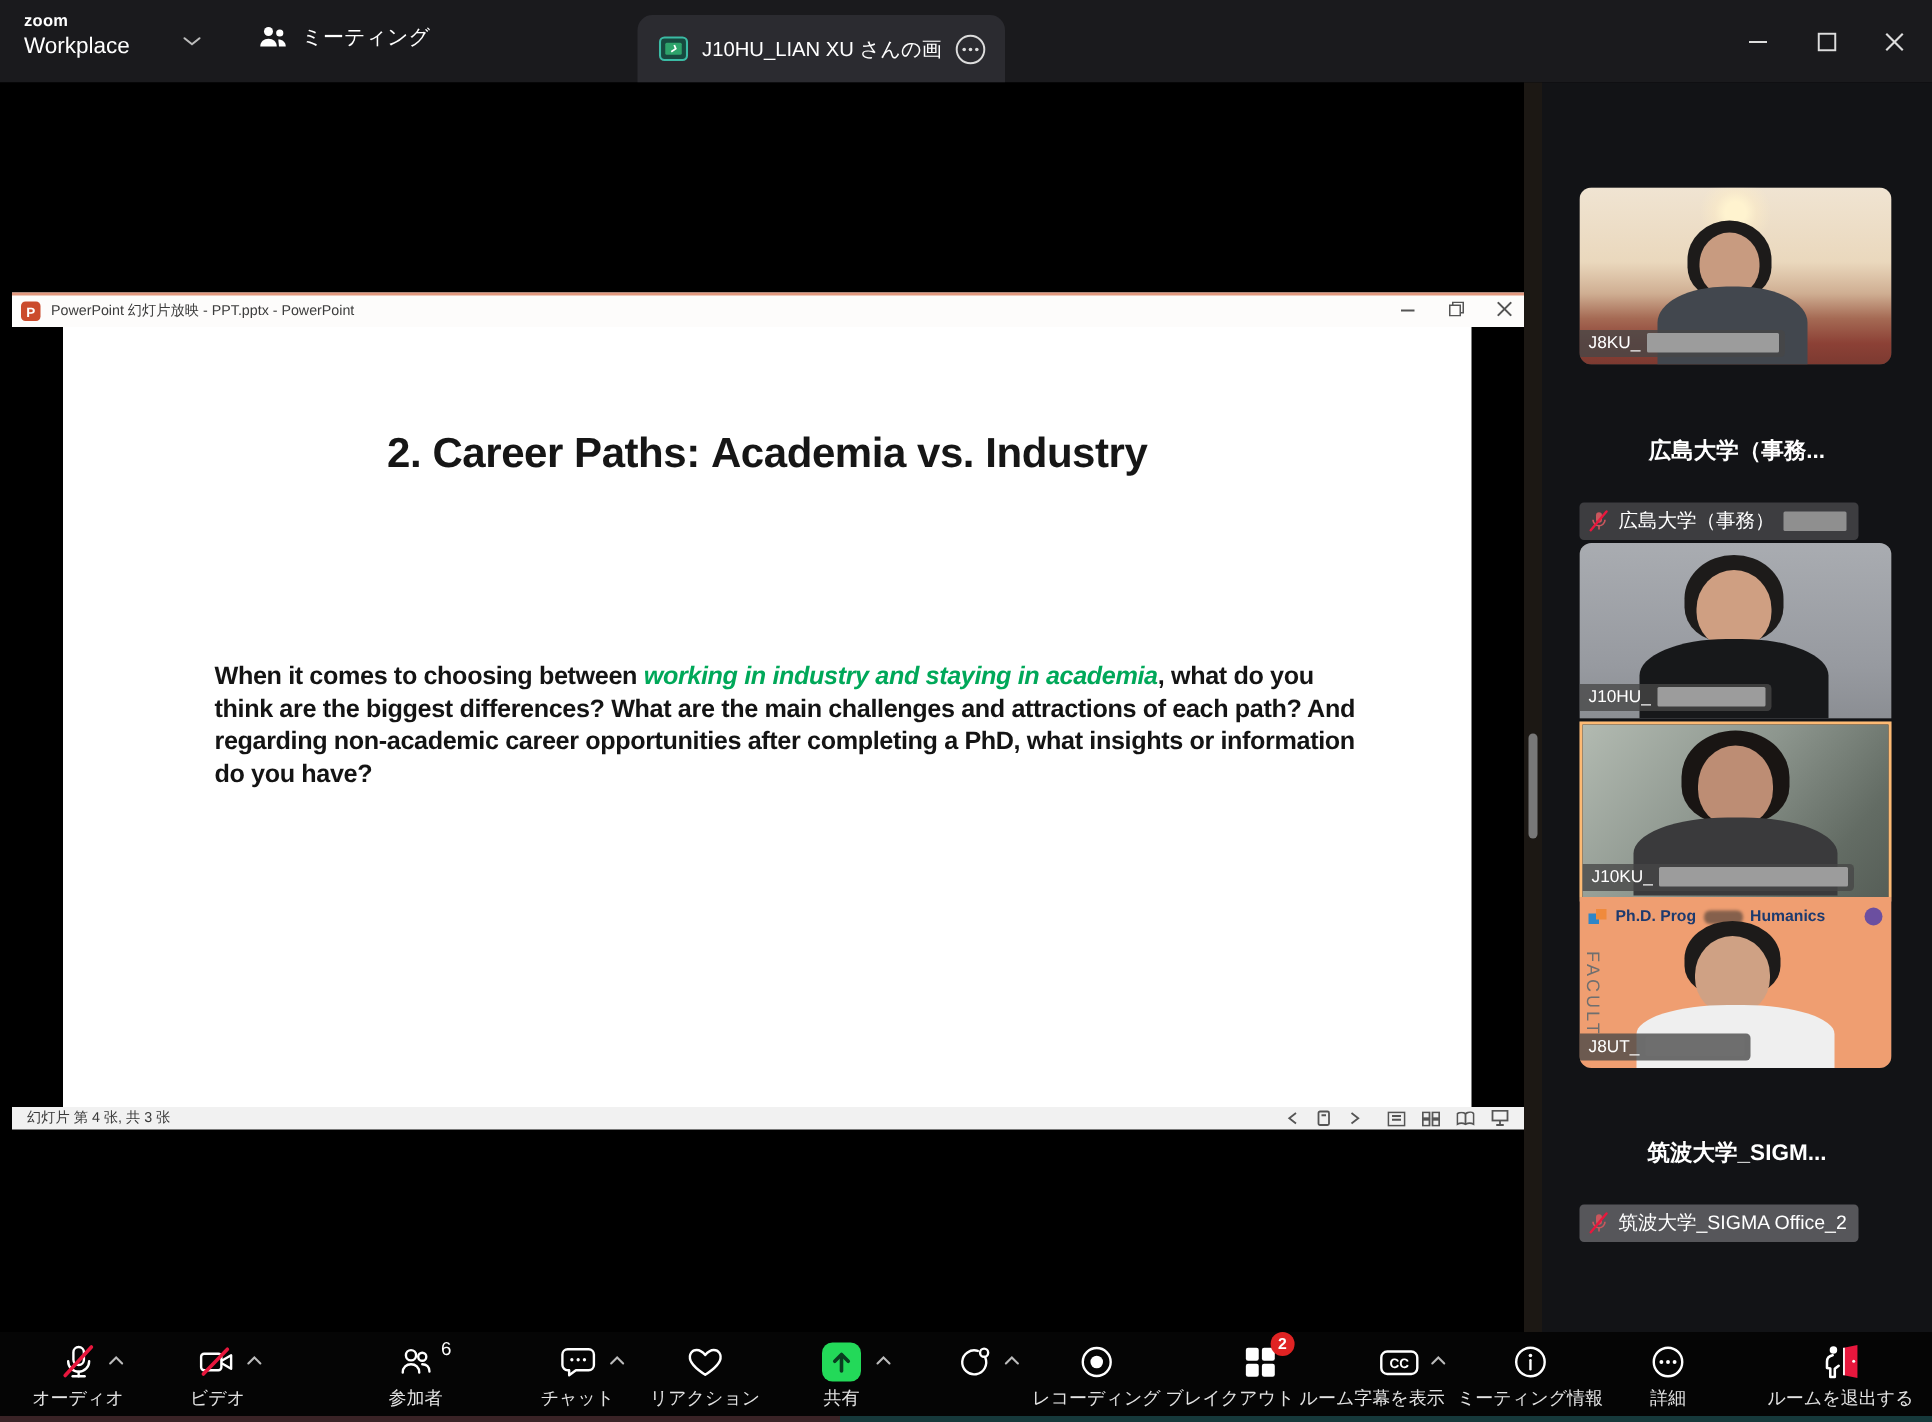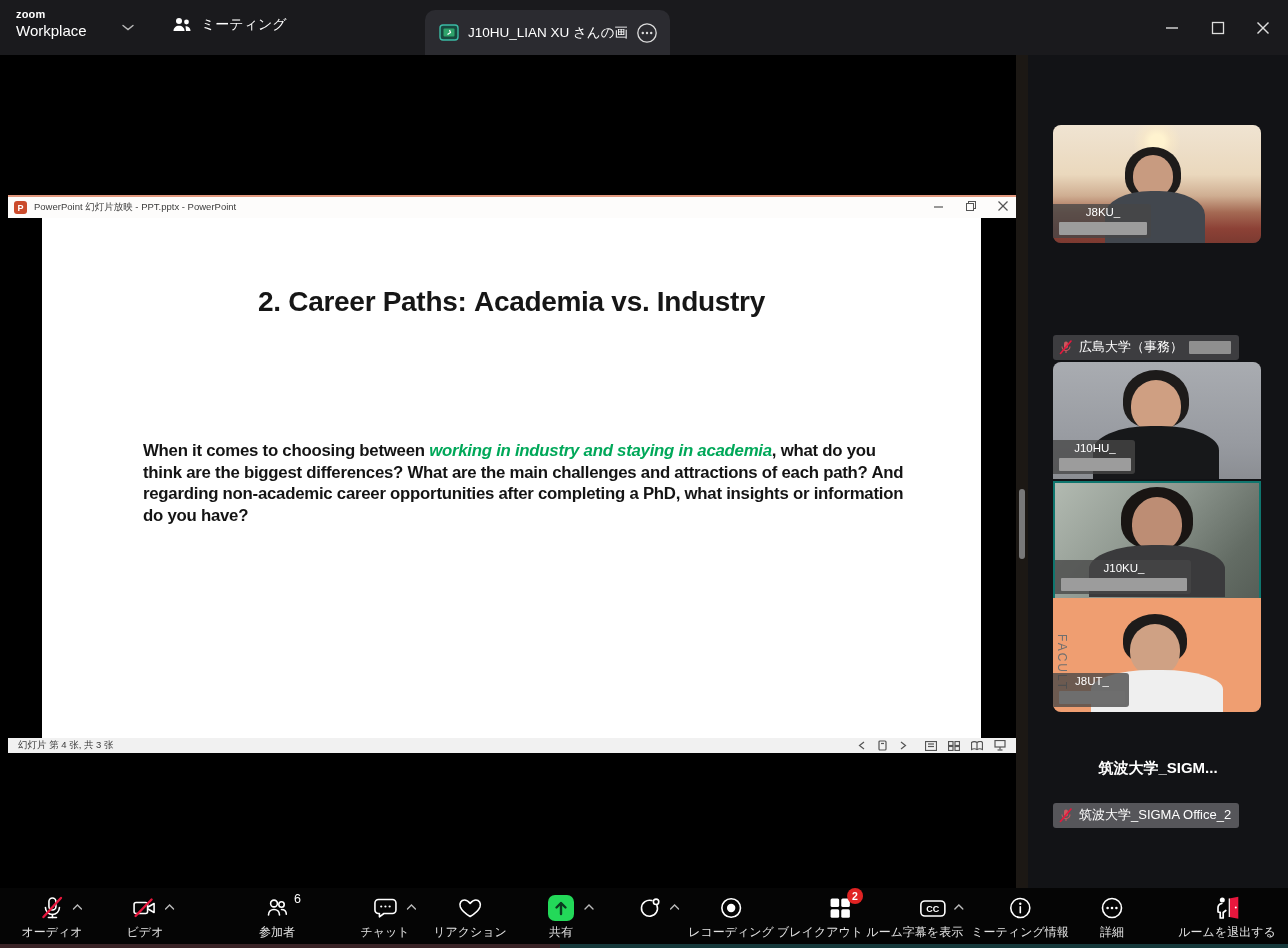--- a/index.html
+++ b/index.html
@@ -40,32 +40,32 @@
 
   
   .gutter { position:absolute; left:1016px; top:55px; width:12px; height:833px; background:#1c1814; }
   .thumb { position:absolute; left:3px; top:434px; width:6px; height:70px; background:#787878; border-radius:3px; }
 
   
   .sidebar { position:absolute; left:1028px; top:55px; width:260px; height:833px; background:#121316; }
   .tile { position:absolute; left:25px; width:208px; border-radius:8px; overflow:hidden; background:#333; }
   .tile.t1 { top:70px;  height:118px; }
   .tile.t2 { top:307px; height:117px; border-radius:8px 8px 0 0; }
-  .tile.t3 { top:426px; height:120px; border:2px solid #0f766e; border-radius:0; }
+  .tile.t3 { top:426px; height:120px; border:2px solid #fdba74; border-radius:0; }
   .tile.t4 { top:543px; height:114px; border-radius:0 0 8px 8px; }
   .bg1 { position:absolute; inset:0; background:
          radial-gradient(circle at 50% 14%, #fff3cf 0 7px, rgba(255,238,198,.45) 14px, transparent 24px),
          linear-gradient(180deg,#f0e4d2 0%,#ead8bd 42%,#cfae92 60%,#a56a54 74%,#8c4136 88%,#7c3a31 100%); }
   .bg2 { position:absolute; inset:0; background:linear-gradient(180deg,#a9acb1 0%,#979aa0 70%,#8b8e93 100%); }
   .bg3 { position:absolute; inset:0; background:linear-gradient(130deg,#b2bab1 0%,#8d968e 45%,#636c64 80%,#565e57 100%); filter:blur(.4px); }
   .bg4 { position:absolute; inset:0; background:#ef9e71; }
   .head { position:absolute; border-radius:50% 50% 46% 46%; }
   .hair { position:absolute; border-radius:50% 50% 40% 40%; background:#1d1b1a; }
   .bodyshape { position:absolute; border-radius:46% 46% 0 0; }
-  .tile-label { position:absolute; left:0; bottom:5px; display:flex; align-items:center; gap:4px; background:rgba(70,70,70,.78); color:#fff; font-size:11.5px; padding:2px 4px 3px 6px; border-radius:0 3px 3px 0;flex-direction:column; }
+  .tile-label { position:absolute; left:0; bottom:5px; display:flex; align-items:center; gap:4px; background:rgba(70,70,70,.78); color:#fff; font-size:11.5px; padding:2px 4px 3px 6px; border-radius:0 3px 3px 0; }
   .redact { display:inline-block; height:13px; background:#9c9c9c; border-radius:1px; }
   .sb-head { position:absolute; left:0; width:260px; text-align:center; color:#fff; font-weight:700; font-size:15px; }
   .sb-row { position:absolute; left:25px; display:flex; align-items:center; gap:6px; color:#fff; font-size:13px; padding:3px 8px 4px 6px; border-radius:3px; }
   .row1 { top:280px; background:#3d3d40; }
   .row2 { top:748px; background:#56565a; }
   .banner { position:absolute; left:0; top:0; width:100%; height:26px; display:flex; align-items:center; gap:5px; padding:0 6px; }
   .banner .btxt { color:#1d3a6e; font-weight:700; font-size:10.5px; }
   .bsmudge { width:26px; height:9px; background:rgba(45,45,45,.55); border-radius:4px; filter:blur(1px); }
   .blogo1 { width:13px; height:11px; position:relative; }
   .blogo1 .sq1{ position:absolute; left:0; top:3px; width:7px; height:7px; background:#2f86c8;}
@@ -254,20 +254,21 @@
       <div class="bg1"></div>
       <div class="hair" style="left:72px; top:22px; width:56px; height:52px;"></div>
       <div class="head" style="left:80px; top:30px; width:40px; height:42px; background:#c89b80;"></div>
       <div class="bodyshape" style="left:52px; top:66px; width:100px; height:52px; background:#42474e;"></div>
       <div class="tile-label">
         <span>J8KU_</span>
         <span class="redact" style="width:88px;"></span>
       </div>
     </div>
 
+    <div class="sb-head" style="top:236px;">広島大学（事務...</div>
 
     <div class="sb-row row1">
       <span>
         <svg width="14" height="15" viewBox="0 0 14 15">
             <rect x="5" y="1.5" width="4" height="7" rx="2" fill="#c9575d"></rect>
             <path d="M3 6.5a4 4 0 0 0 8 0" fill="none" stroke="#c9575d" stroke-width="1.1"></path>
             <line x1="7" y1="10.5" x2="7" y2="13" stroke="#c9575d" stroke-width="1.1"></line>
             <line x1="1.5" y1="13.5" x2="12" y2="1" stroke="#e8173d" stroke-width="1.6" stroke-linecap="round"></line>
           </svg>
       </span>
@@ -292,20 +293,30 @@
       <div class="head" style="left:77px; top:14px; width:50px; height:54px; background:#bd8d74;"></div>
       <div class="bodyshape" style="left:34px; top:62px; width:136px; height:52px; background:#3a3a3c;"></div>
       <div class="tile-label">
         <span>J10KU_</span>
         <span class="redact" style="width:126px;"></span>
       </div>
     </div>
 
     <div class="tile t4">
       <div class="bg4"></div>
+      <div class="banner">
+        <span class="blogo1">
+            <span class="sq1"></span>
+            <span class="sq2"></span>
+          </span>
+        <span class="btxt">Ph.D. Prog</span>
+        <span class="bsmudge"></span>
+        <span class="btxt">Humanics</span>
+        <span class="blogo2"></span>
+      </div>
       <div class="side-vert">FACULT</div>
       <div class="hair" style="left:70px; top:16px; width:64px; height:50px;"></div>
       <div class="head" style="left:77px; top:26px; width:50px; height:52px; background:#cfa184;"></div>
       <div class="bodyshape" style="left:38px; top:72px; width:132px; height:42px; background:#efefef;"></div>
       <div class="tile-label">
         <span>J8UT_</span>
         <span class="redact" style="width:66px; background:#6e6e6e;"></span>
       </div>
     </div>
 

